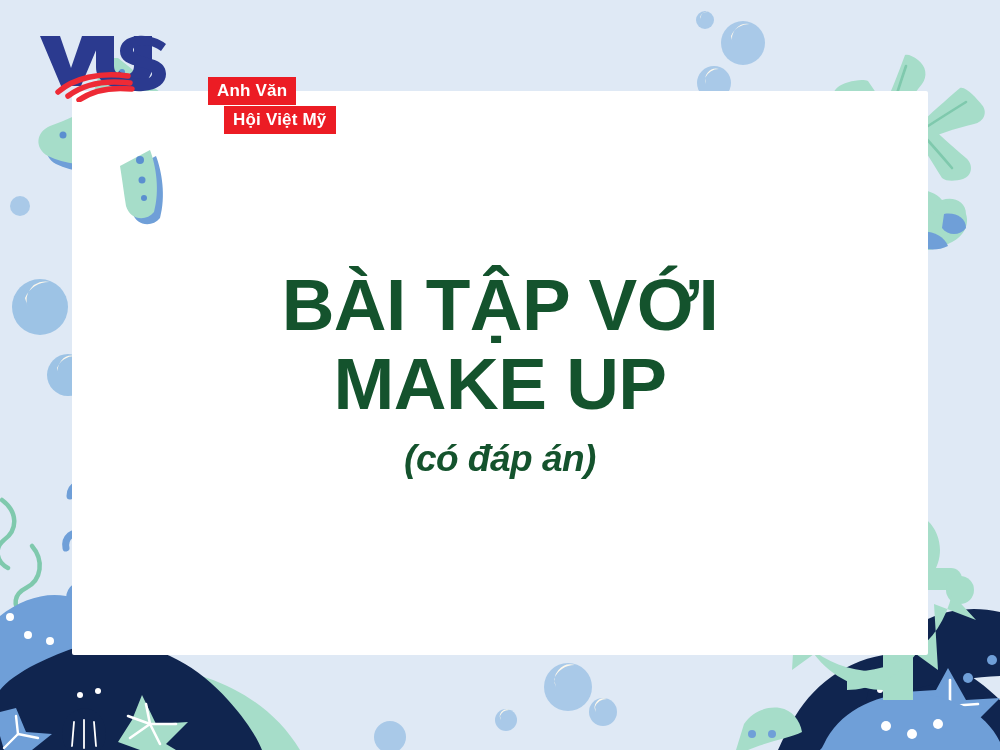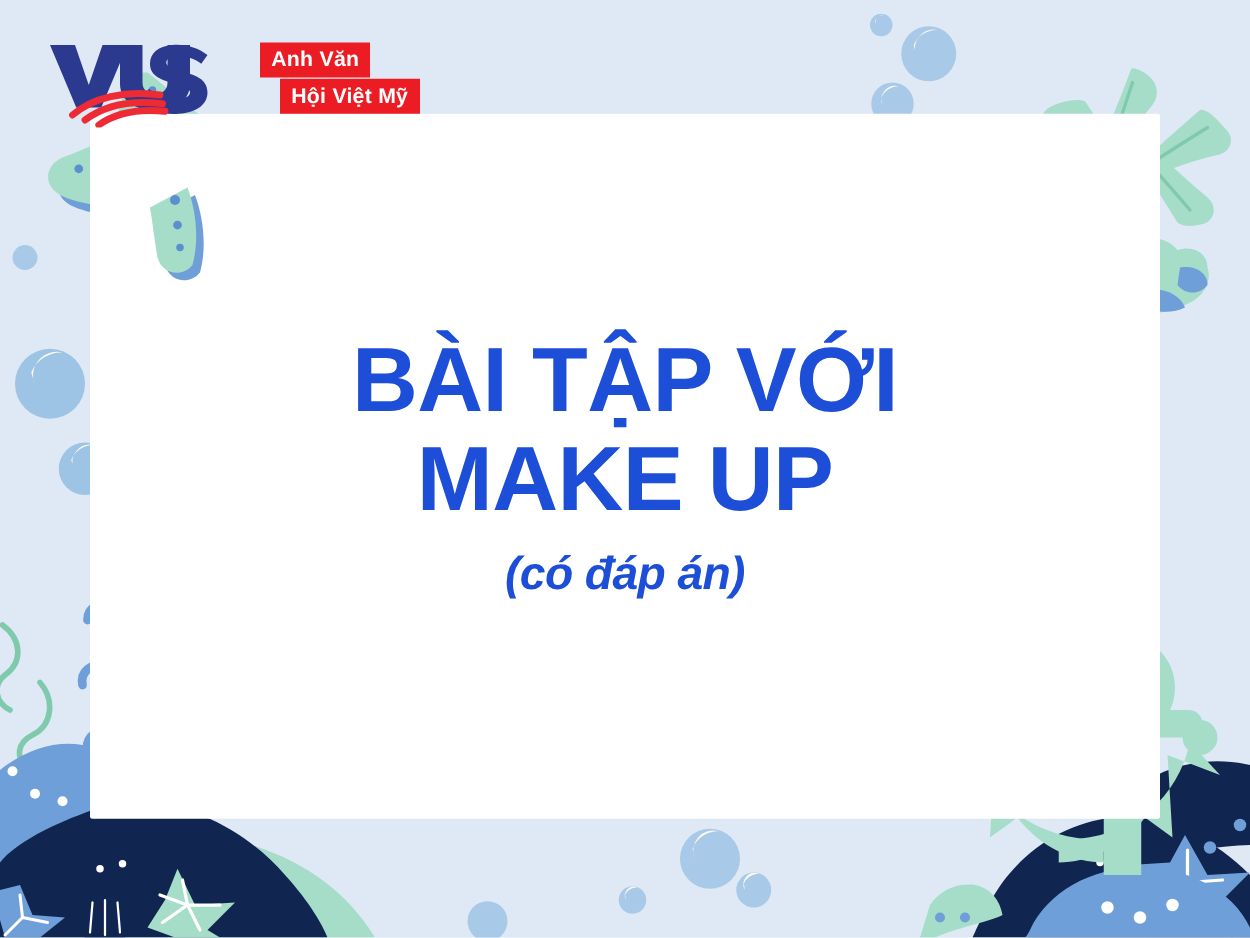--- a/index.html
+++ b/index.html
@@ -25,29 +25,30 @@
   #logo{
     position:absolute;left:38px;top:30px;width:290px;height:80px;
   }
   #logo-mark{position:absolute;left:0;top:0;width:130px;height:72px;}
   #logo-banners{position:absolute;left:128px;top:4px;width:190px;height:64px;}
   .banner{
     position:absolute;background:#ec1c24;color:#ffffff;
     font-weight:bold;letter-spacing:.2px;line-height:1;
     font-size:17px;white-space:nowrap;
     padding:5px 9px 6px 9px;
+    margin-top:43px;
   }
   #banner-1{left:42px;top:0px;}
   #banner-2{left:58px;top:29px;}
 
   
   #title-block{
     position:absolute;left:72px;top:91px;width:856px;height:564px;
     display:flex;flex-direction:column;align-items:center;justify-content:center;
-    text-align:center;color:#1d4ed8;
+    text-align:center;color:#14532d;
   }
   #title-main{
     font-size:73px;font-weight:bold;line-height:1.08;
     letter-spacing:-0.5px;margin:0 0 2px 0;
     max-width:620px;
   }
   #title-sub{
     font-size:37px;font-weight:bold;font-style:italic;
     line-height:1.1;margin:14px 0 0 0;letter-spacing:-0.5px;
   }

